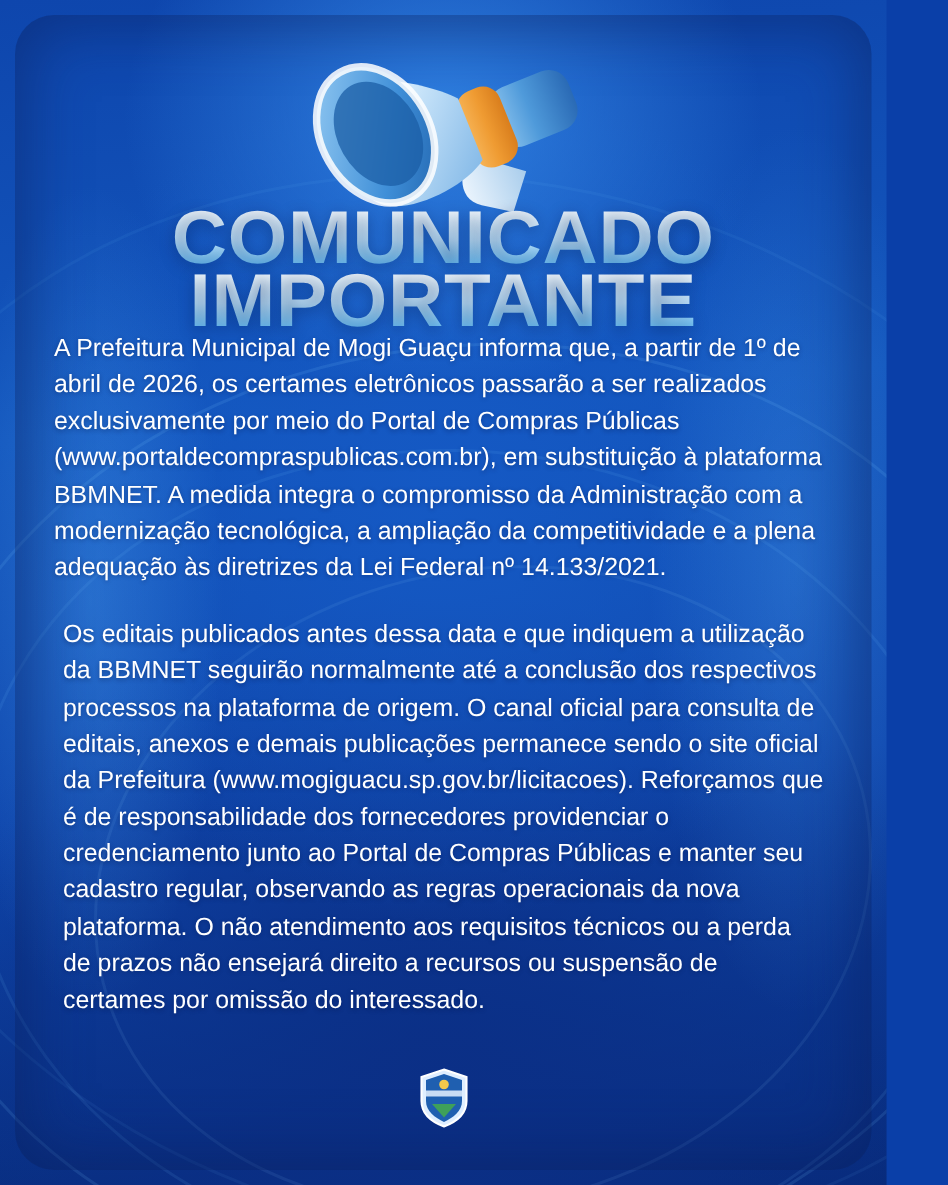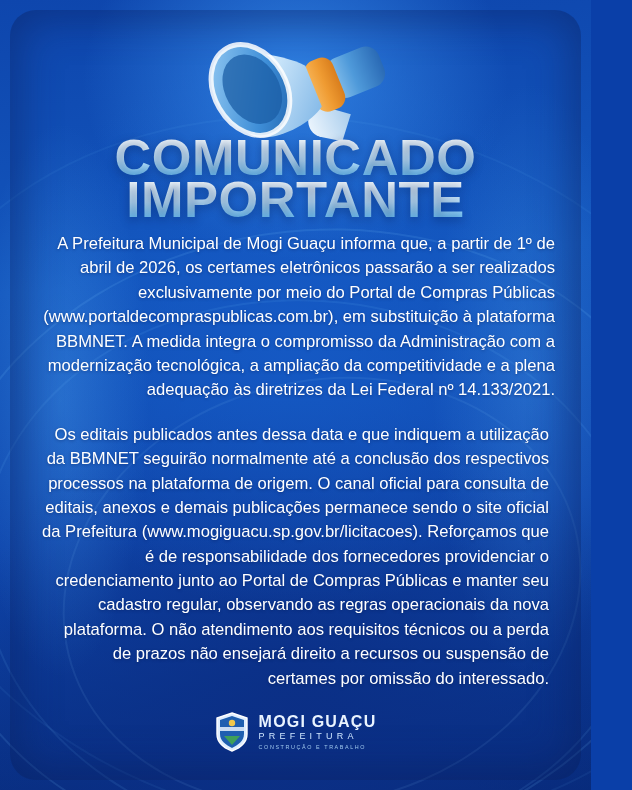--- a/index.html
+++ b/index.html
@@ -83,23 +83,23 @@
     color: transparent;
     text-shadow: 0 3px 10px rgba(0,20,70,0.35);
     transform: scaleX(1.02);
   }
   .headline .l2 { margin-top: -4px; }
 
   .body-copy {
     position: absolute;
     left: 36px;
     right: 36px;
-    top: 232px;
+    top: 220px;
     color: #ffffff;
-    text-align: right;
+    text-align: left;
     font-size: 16.6px;
     line-height: 1.47;
     text-shadow: 0 1px 3px rgba(0,20,70,0.40);
   }
   .body-copy p { margin: 0 0 20px 0; }
   .body-copy p:last-child { margin-bottom: 16px; }
   .para2 { padding: 0 6px; }
 
   
   .footer {
@@ -213,20 +213,15 @@
   <div class="footer">
     <div class="crest">
       <svg width="34" height="40" viewBox="0 0 34 40" xmlns="http://www.w3.org/2000/svg">
         <path d="M17 1 L32 6 L32 22 C32 31, 25 36, 17 39 C9 36, 2 31, 2 22 L2 6 Z" fill="#dfeeff" stroke="#ffffff" stroke-width="1.4"></path>
         <path d="M17 4 L29 8 L29 22 C29 29, 23 33, 17 36 C11 33, 5 29, 5 22 L5 8 Z" fill="#1f5fb0"></path>
         <path d="M5 15 L29 15 L29 19 L5 19 Z" fill="#e8f2ff" opacity="0.85"></path>
         <circle cx="17" cy="11" r="3.2" fill="#f2c84b"></circle>
         <path d="M9 24 L25 24 L17 33 Z" fill="#3fa05a"></path>
       </svg>
     </div>
-    <div class="footer-text">
-      <div class="footer-title">MOGI GUAÇU</div>
-      <div class="footer-sub">PREFEITURA</div>
-      <div class="footer-slogan">CONSTRUÇÃO E TRABALHO</div>
-    </div>
   </div>
 
 </div>
 
 </body></html>

